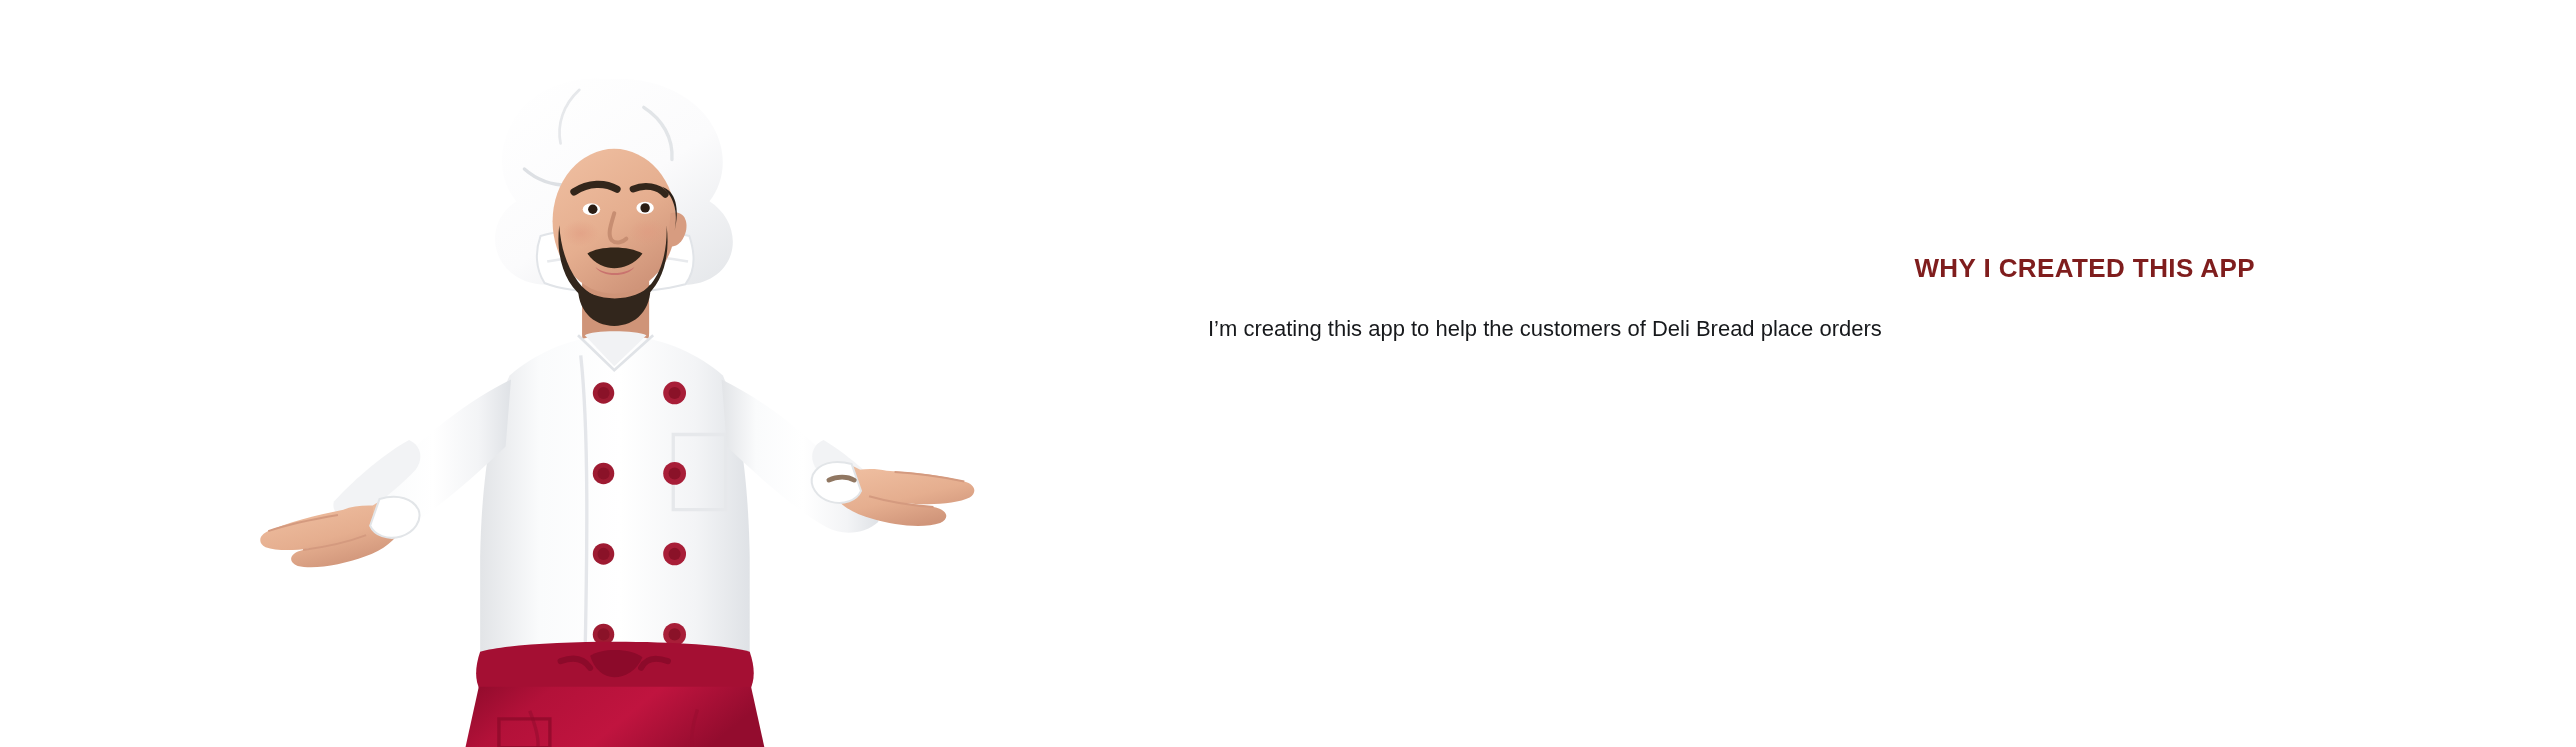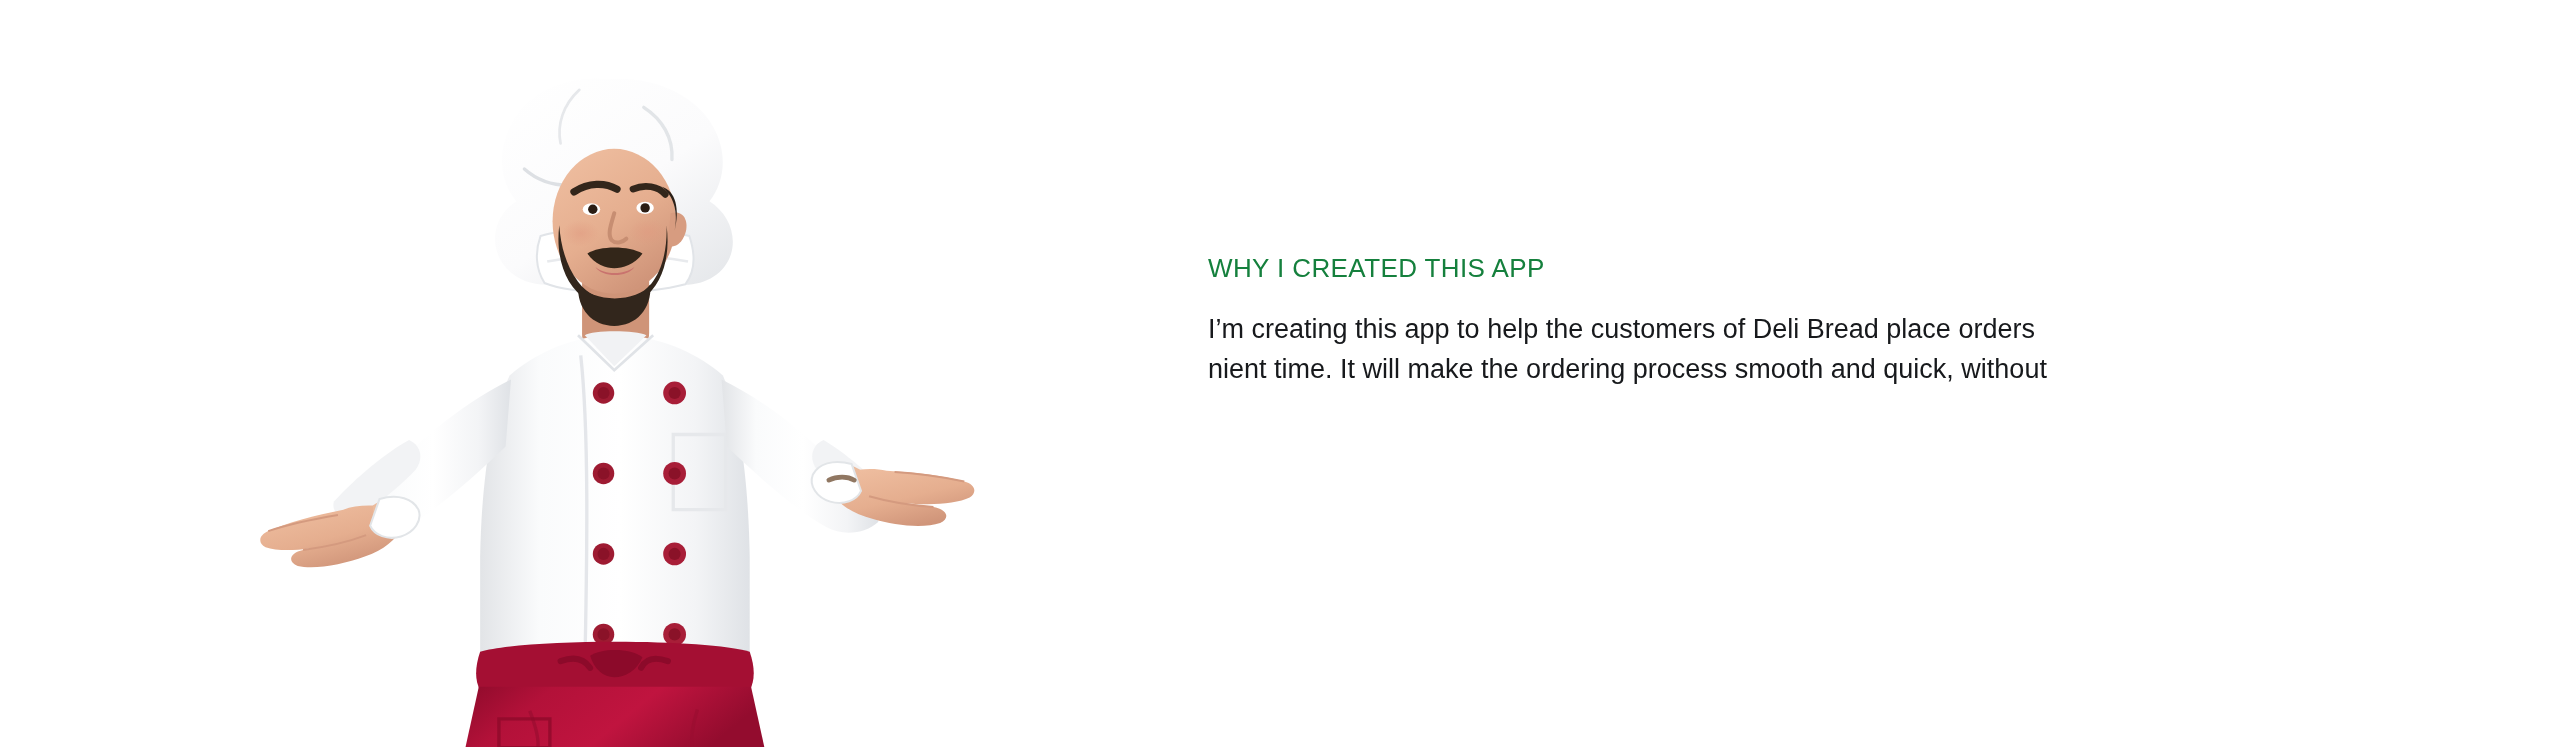--- a/index.html
+++ b/index.html
@@ -47,31 +47,32 @@
   
   .text-col {
     position: absolute;
     left: 1208px;
     top: 254px;
     width: 1047px;
   }
 
   .eyebrow-heading {
     font-size: 26px;
-    font-weight: normal;
+    font-weight: bold;
     letter-spacing: 0.4px;
     line-height: 1.12;
-    color: #15803d;
+    color: #7f1d1d;
     text-transform: uppercase;
     white-space: nowrap;
+    text-align: right;
   }
 
   .body-copy {
     margin-top: 25.5px;
-    font-size: 27px;
+    font-size: 22px;
     line-height: 40px;
     color: #17191c;
     font-weight: 400;
     width: 1026px;
   }
 
   .body-copy .copy-line { display: block; white-space: nowrap; }
 </style>
 </head>
 <body>
@@ -255,19 +256,18 @@
       </svg>
     </div>
   </div>
 
   <div class="text-col">
 
     <h2 class="eyebrow-heading">WHY I CREATED THIS APP</h2>
 
     <p class="body-copy">
       <span class="copy-line">I’m creating this app to help the customers of Deli Bread place orders</span>
-      <span class="copy-line">nient time. It will make the ordering process smooth and quick, without</span>
     </p>
 
   </div>
 
 </div>
 
 
 </body></html>

